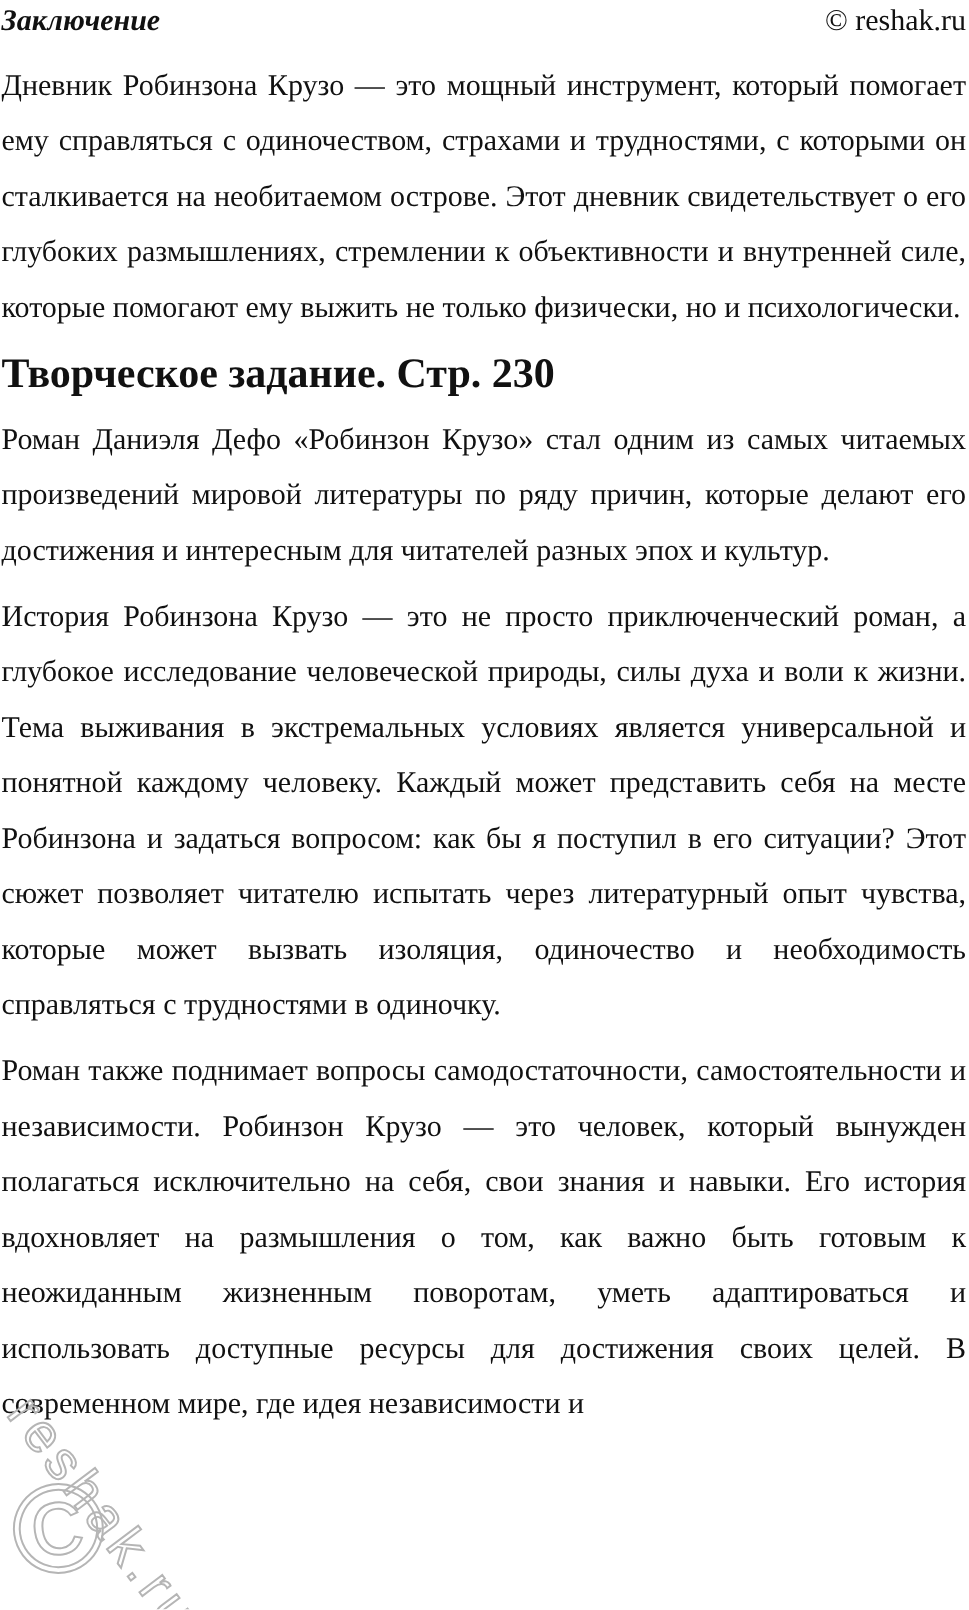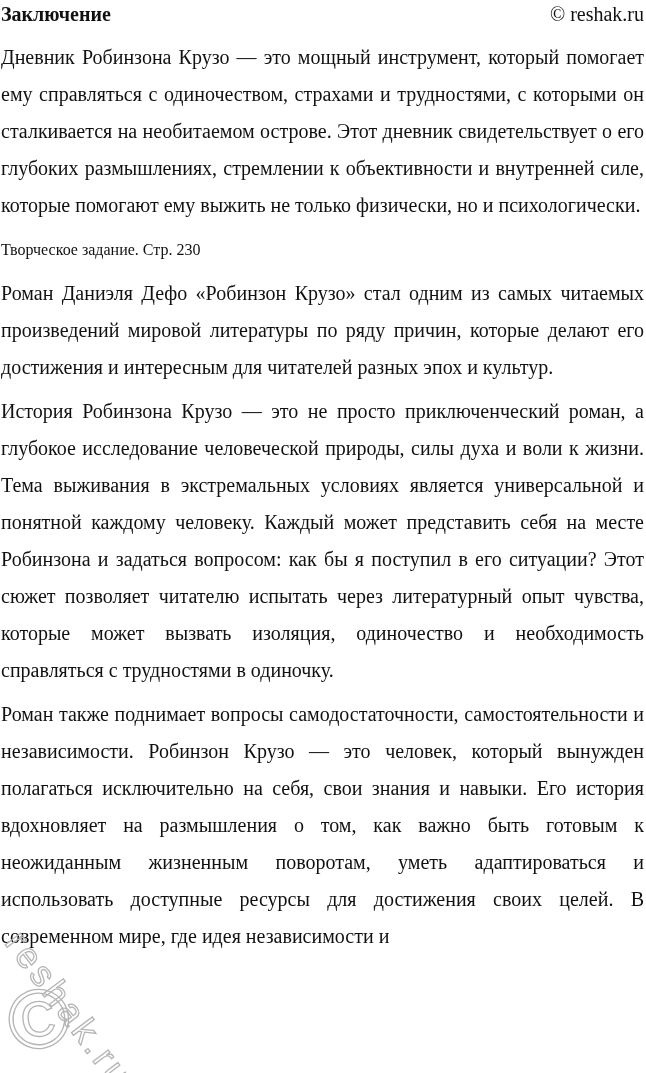--- a/index.html
+++ b/index.html
@@ -22,36 +22,37 @@
     display: flex;
     justify-content: space-between;
     align-items: baseline;
     margin: 0 0 12px 0;
   }
   .doc-title {
     margin: 0;
     font-size: 20px;
     font-weight: bold;
     line-height: 26px;
+    font-style: italic;
   }
   .copyright {
     font-size: 20px;
     line-height: 26px;
     font-weight: normal;
   }
   .para {
     margin: 4px 0 7px 0;
     font-size: 20px;
     line-height: 37px;
     text-align: justify;
   }
   .heading {
     margin: 0 0 7px 0;
-    font-size: 16px;
-    font-weight: normal;
+    font-size: 28px;
+    font-weight: bold;
     line-height: 37px;
   }
   
   .watermark {
     position: absolute;
     left: 0;
     top: 905px;
     width: 220px;
     height: 168px;
     pointer-events: none;

